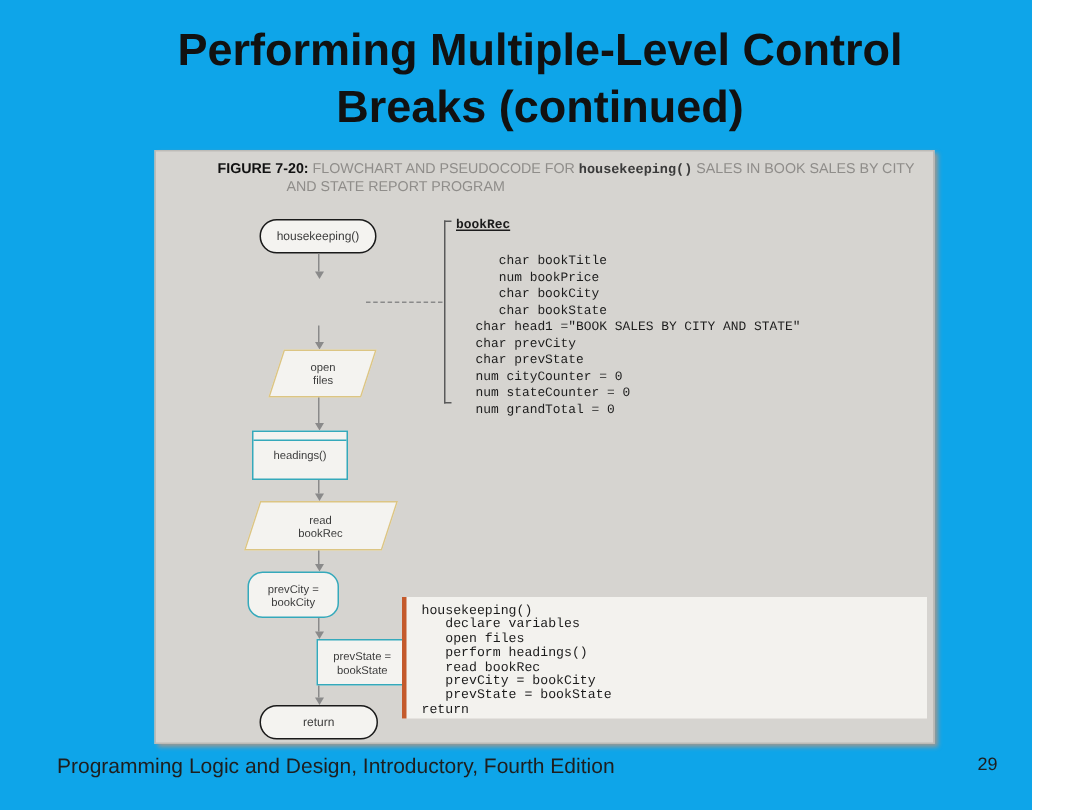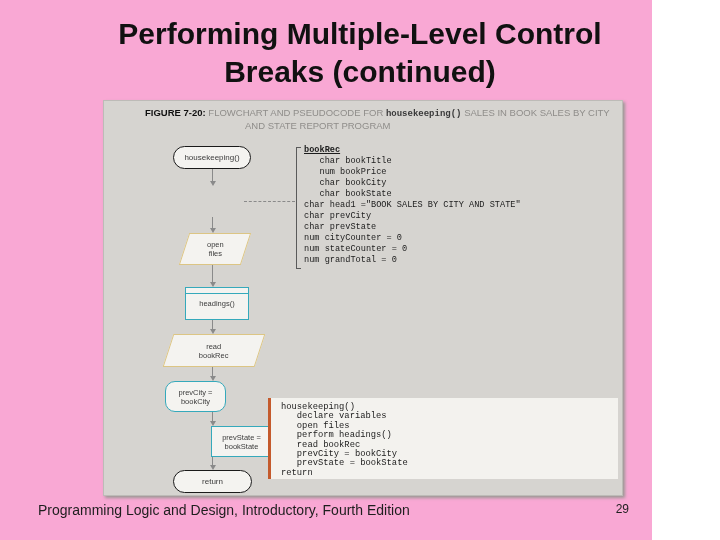--- a/index.html
+++ b/index.html
@@ -1,52 +1,52 @@
 <!DOCTYPE html>
 <html><head>
 <meta charset="utf-8">
 <style>
   html,body{margin:0;padding:0;background:#fff;}
-  .slide{position:relative;width:652px;height:540px;background:#f9a8d4;overflow:hidden;
-         font-family:"Liberation Sans",sans-serif;}
+  .slide{position:relative;width:652px;height:540px;background:#0ea5e9;overflow:hidden;
+         font-family:"Liberation Sans",sans-serif;padding-left:36px;}
 
   
   .title{position:absolute;top:15px;left:0;width:720px;text-align:center;
          font-size:30px;line-height:38px;font-weight:bold;color:#111;}
 
   
   .figure{position:absolute;left:103px;top:100px;width:520px;height:396px;
           background:#d6d4d0;border:1px solid #bdbbb7;
           box-shadow:2px 2px 3px #9a9894;box-sizing:border-box;}
   .fig-inner{position:relative;width:100%;height:100%;}
 
   
   .caption{position:absolute;left:21px;top:6px;width:492px;
            font-size:9.5px;line-height:12px;color:#8f8d8a;}
   .cap-label{font-weight:bold;color:#111;margin-left:20px;}
   .cap-code{font-family:"Liberation Mono","DejaVu Sans Mono",monospace;
             font-weight:bold;color:#3a3a3a;font-size:9px;}
-  .cap-line2{margin-left:120px;}
+  .cap-line2{margin-left:66px;}
 
   
   .node{position:absolute;display:flex;align-items:center;justify-content:center;
         text-align:center;background:#f4f3f0;color:#3c3c3c;
         font-size:7.5px;line-height:9px;box-sizing:border-box;}
   .node-label{white-space:pre-line;display:block;}
   .terminal{border:1.6px solid #1a1a1a;border-radius:12px;font-size:8px;}
   .process{border:1.8px solid #35a9bb;}
   .predefined{border:1.8px solid #35a9bb;}
   .pp-bar{position:absolute;top:5px;left:0;right:0;height:0;border-top:1.5px solid #35a9bb;}
   .io{border:1.8px solid #dcc584;transform:skewX(-18deg);}
   .io .node-label{transform:skewX(18deg);}
 
   .n0{left:69px;top:45px;width:78px;height:23px;}
   .n1{left:79px;top:85px;width:59px;height:31px;}
   .n2{left:80px;top:132px;width:62px;height:32px;}
-  .n3{left:81px;top:186px;width:64px;height:33px;text-align:right;}
+  .n3{left:64px;top:186px;width:64px;height:33px;text-align:right;}
   .n4{left:64px;top:233px;width:92px;height:33px;}
   .n5{left:61px;top:280px;width:61px;height:31px;border-radius:10px;}
   .n6{left:79px;top:325px;width:61px;height:31px;margin-left:28px;}
   .n7{left:69px;top:369px;width:79px;height:23px;}
 
   
   .arrow{position:absolute;left:104px;width:9px;}
   .arrow-line{width:1.2px;background:#8a8a8a;margin:0 auto;}
   .arrow-head{width:0;height:0;margin:0 auto;
               border-left:3.5px solid transparent;border-right:3.5px solid transparent;
@@ -64,21 +64,21 @@
                     border-top:1.6px dashed #8a8a8a;}
   .bracket{position:absolute;left:192px;top:46px;width:5px;height:122px;
            border-left:1.5px solid #5a5a5a;border-top:1.5px solid #5a5a5a;
            border-bottom:1.5px solid #5a5a5a;box-sizing:border-box;}
 
   
   .decls{position:absolute;left:200px;top:44px;
          font-family:"Liberation Mono","DejaVu Sans Mono",monospace;
          font-size:8.6px;line-height:11px;color:#1c1c1c;}
   .decl-heading{font-weight:bold;text-decoration:underline;white-space:pre;}
-  .decl-body{white-space:pre;margin:0;font:inherit;}
+  .decl-body{white-space:pre;margin:13px;font:inherit;}
 
   
   .pseudobox{position:absolute;left:164px;top:297px;width:350px;height:81px;
              background:#f3f2ee;border-left:3px solid #c45a2c;box-sizing:border-box;
              padding:5px 0 0 10px;}
   .pseudobox pre{margin:0;font-family:"Liberation Mono","DejaVu Sans Mono",monospace;
                  font-size:8.8px;line-height:9.4px;color:#1c1c1c;}
 
   
   .footer-text{position:absolute;left:38px;top:502px;font-size:14px;color:#1e1e1e;}

